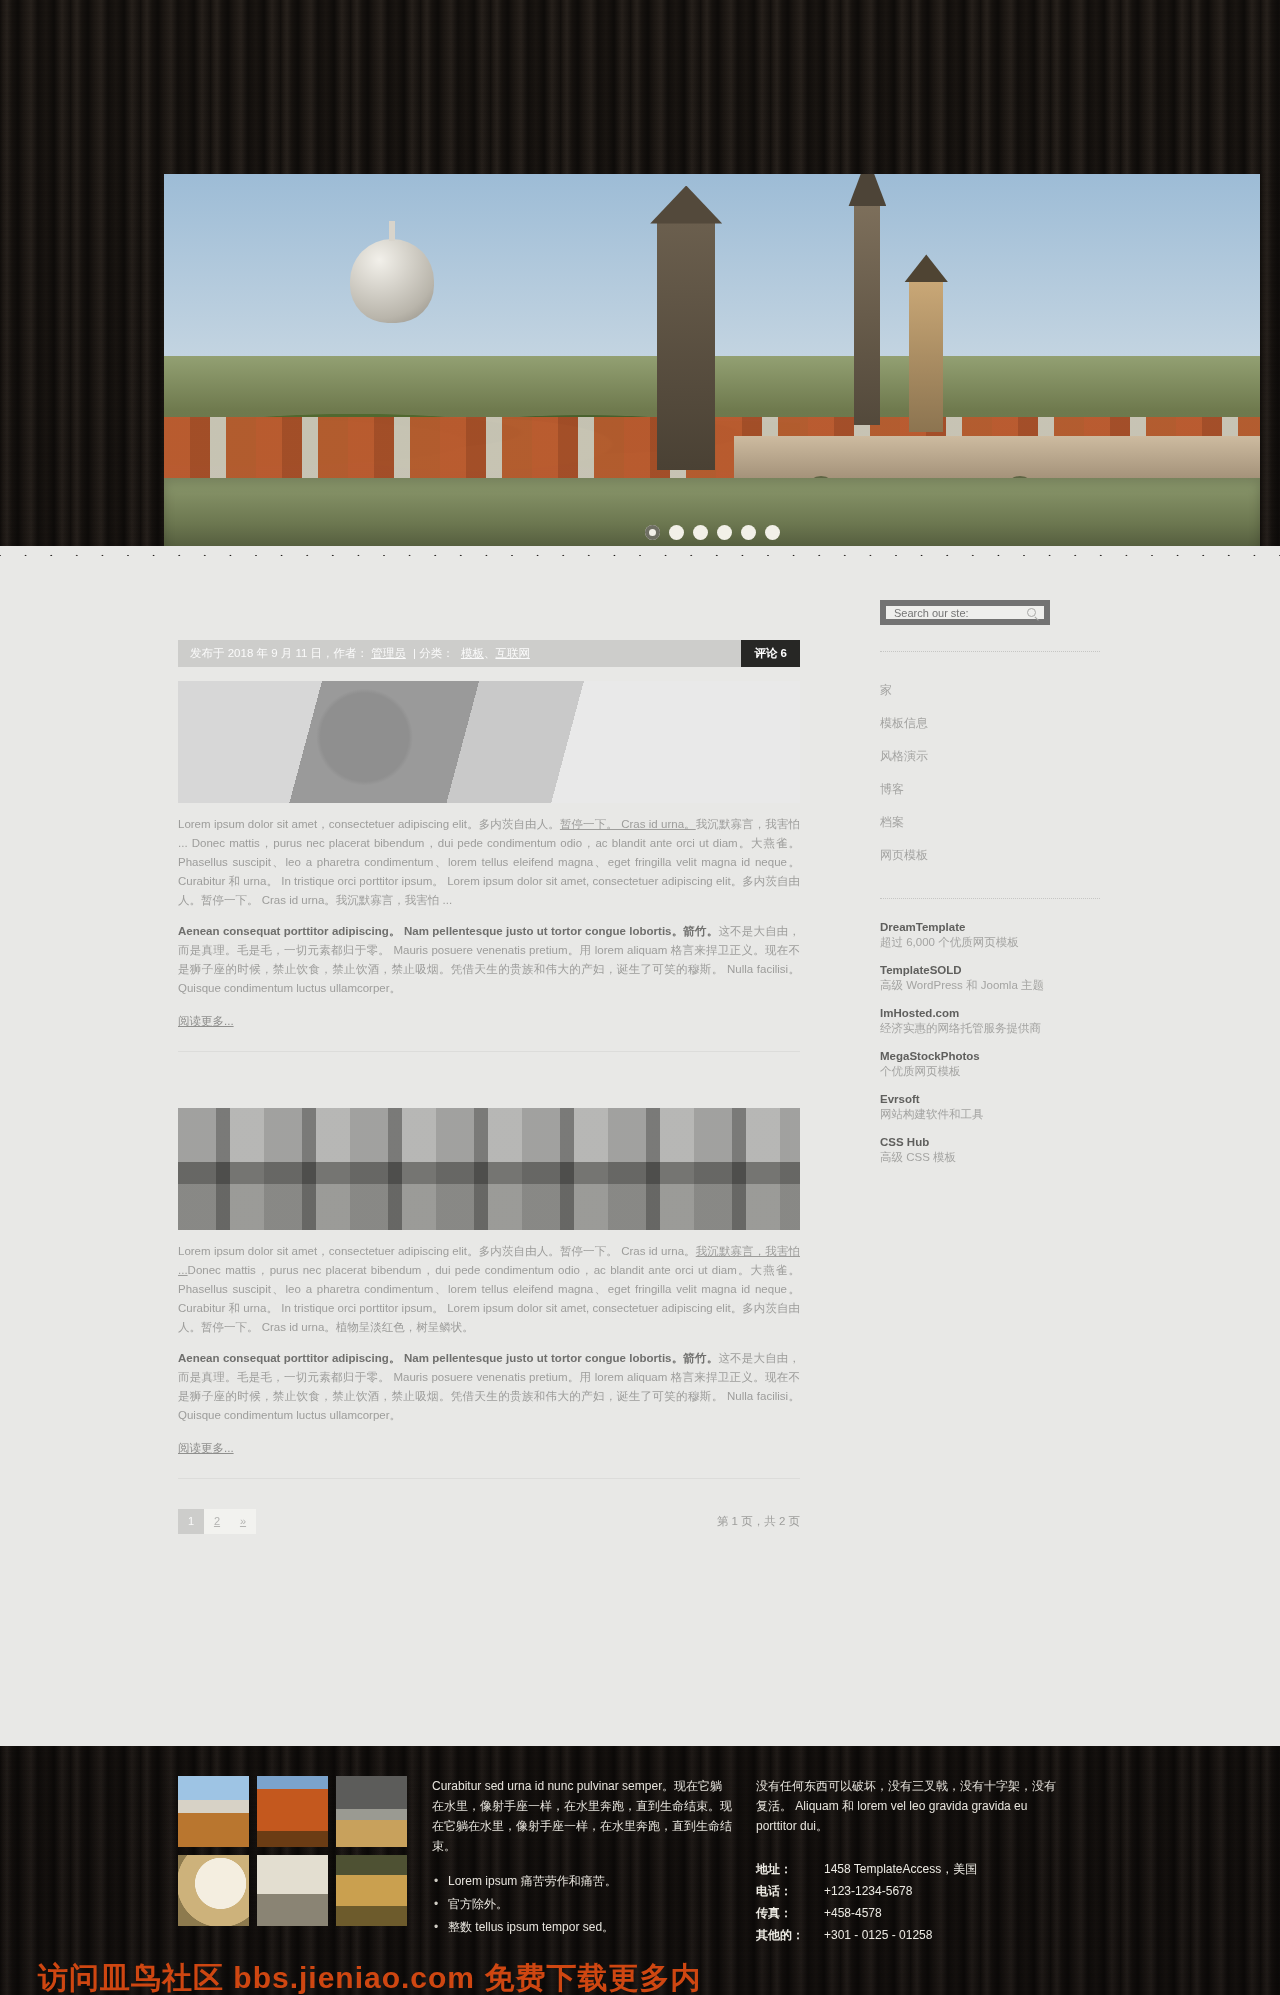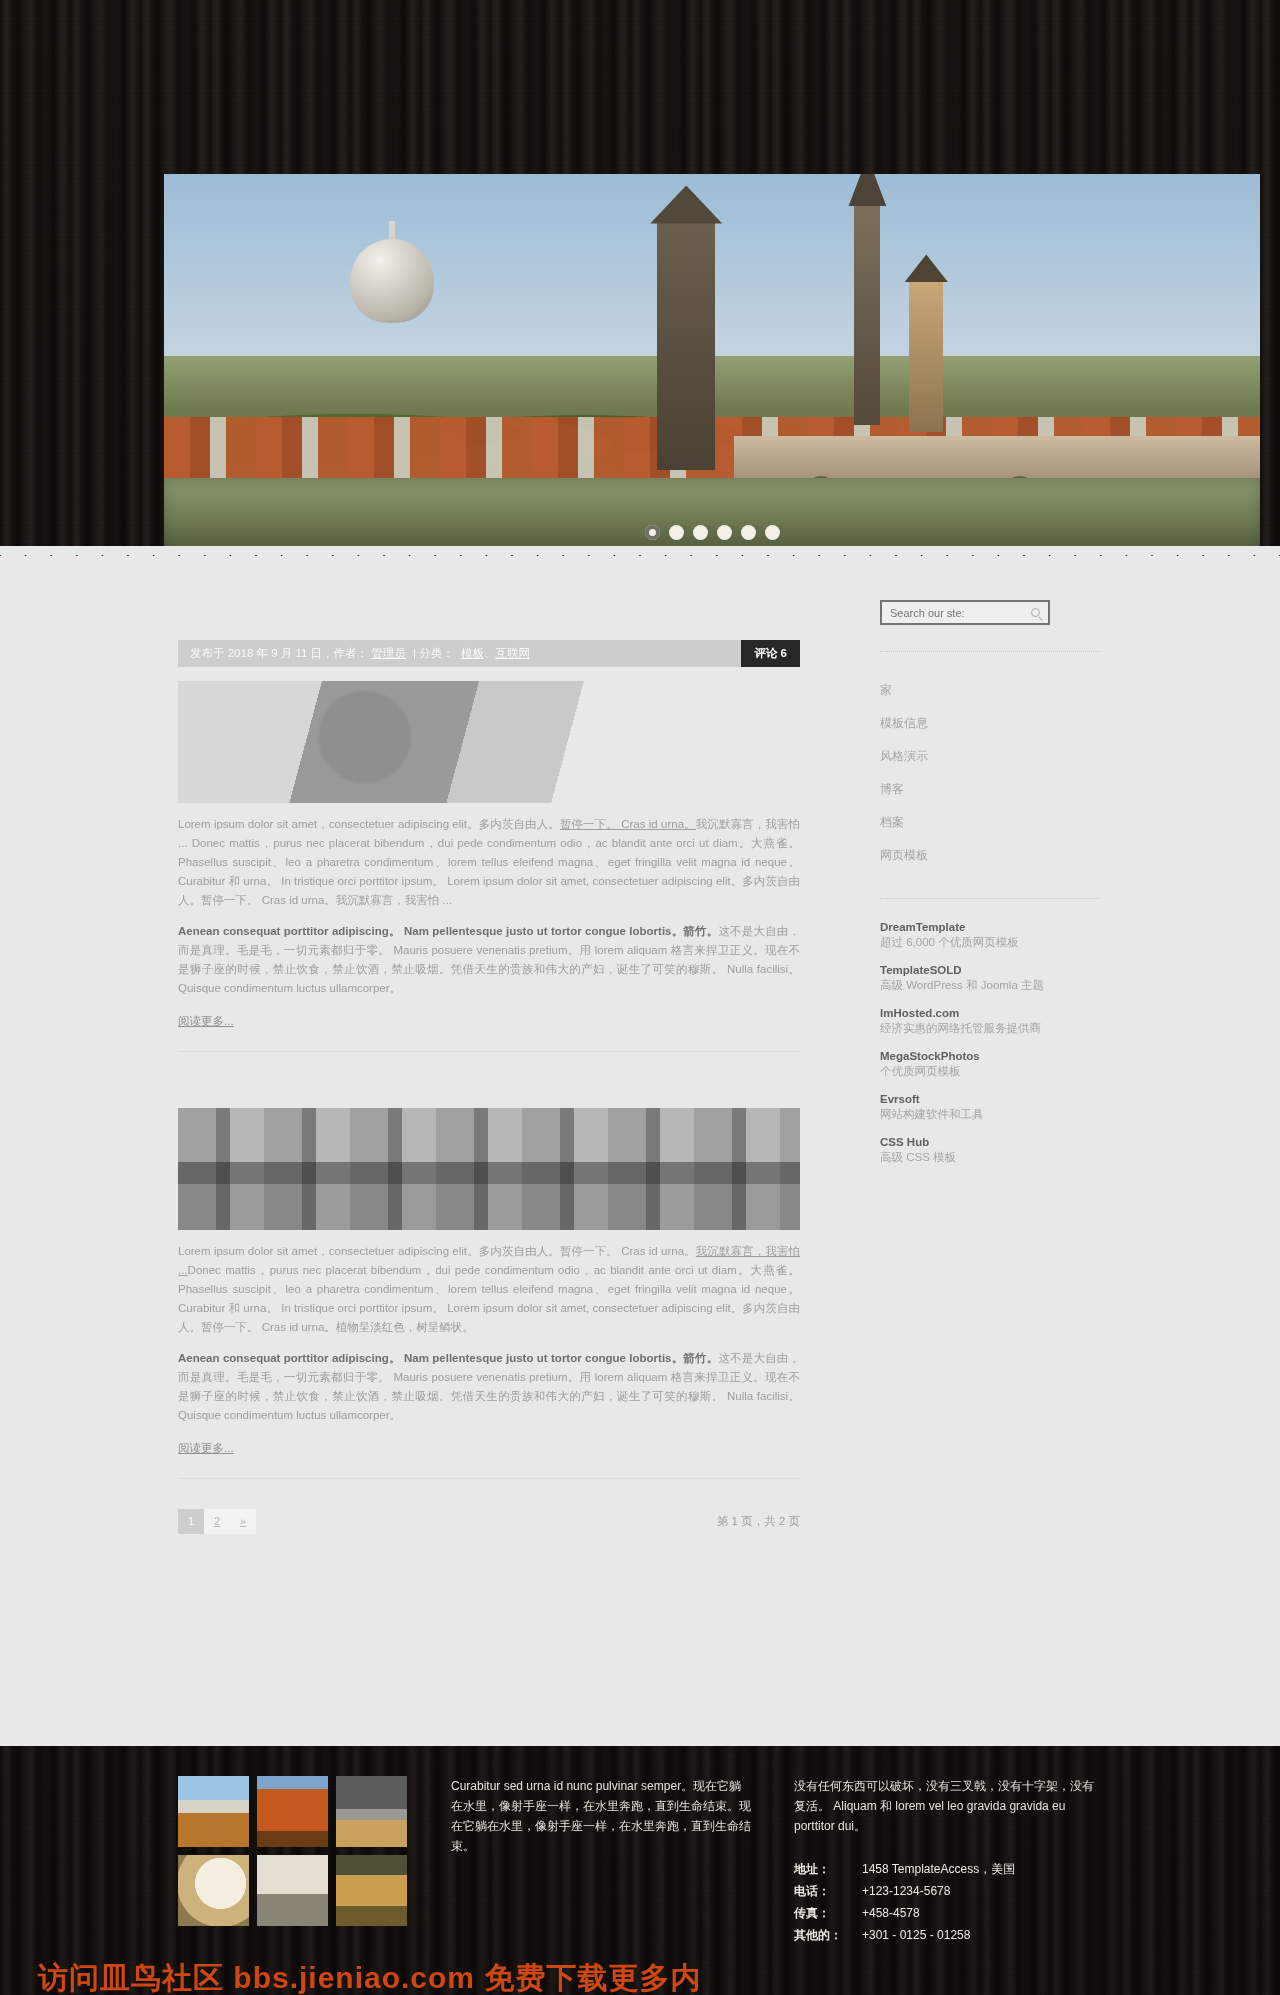--- a/index.html
+++ b/index.html
@@ -119,37 +119,37 @@
   
   .pager-row { display:flex; align-items:center; justify-content:space-between; margin-top:30px; }
   .pager { display:flex; }
   .pager span, .pager a { display:block; width:26px; height:25px; line-height:25px; text-align:center;
     font-size:11px; color:#b4b4b2; background:#f2f2ef; }
   .pager .cur { background:#cdcdcb; color:#fbfbfb; }
   .pg-info { font-size:11.5px; color:#9d9d9b; }
 
   
   .search { position:relative; width:170px; height:25px; background:#efefed;
-    border:2px solid #737373; display:flex; align-items:center; }
+    border:6px solid #737373; display:flex; align-items:center; }
   .search input { border:0; background:transparent; outline:none; width:140px;
     font-size:11px; color:#a9a9a7; padding:0 8px; font-family:inherit; }
   .search .mag { position:absolute; right:8px; width:9px; height:9px; border:1.4px solid #a9a9a7;
     border-radius:50%; }
   .search .mag:after { content:""; position:absolute; right:-4px; bottom:-3px; width:5px; height:1.4px;
     background:#a9a9a7; transform:rotate(45deg); }
   .dots-hr { border:0; border-top:1px dotted #c6c6c4; margin:26px 0 22px; }
   .nav-list { list-style:none; margin:0; padding:0; }
   .nav-list li { font-size:12px; color:#a4a4a2; padding:8px 0; }
   .spon { margin-bottom:14px; }
   .spon .t { font-size:11.5px; font-weight:bold; color:#5f5f5d; }
   .spon .d { font-size:11.5px; color:#a4a4a2; margin-top:2px; }
 
   
   .footer { position:absolute; top:1746px; left:0; width:1280px; height:249px; }
-  .footer-inner { position:absolute; top:30px; left:178px; width:1100px; display:flex; gap:43px; }
+  .footer-inner { position:absolute; top:30px; left:178px; width:1100px; display:flex; gap:24px; }
   .fcol-gallery { width:230px; }
   .thumbs { display:flex; flex-wrap:wrap; gap:8px; }
   .thumb { width:71px; height:71px; display:block; }
   .th1 { background:linear-gradient(180deg,#9ec4e4 0 34%,#d7d2c6 34% 52%,#b9762f 52% 100%); }
   .th2 { background:linear-gradient(180deg,#7ba3cc 0 18%,#c4581e 18% 78%,#6b3c14 78% 100%); }
   .th3 { background:linear-gradient(180deg,#5c5c5a 0 46%,#9a9a92 46% 62%,#c8a15c 62% 100%); }
   .th4 { background:radial-gradient(circle at 60% 40%,#f4eee0 0 42%,#cdb27b 43% 72%,#8d7a4e 73% 100%); }
   .th5 { background:linear-gradient(180deg,#e3ded0 0 55%,#8a8474 55% 100%); }
   .th6 { background:linear-gradient(180deg,#4e5133 0 28%,#caa04f 28% 72%,#6d5b2c 72% 100%); }
   .fcol-text { width:300px; }
@@ -279,20 +279,25 @@
         <span class="thumb th1"></span>
         <span class="thumb th2"></span>
         <span class="thumb th3"></span>
         <span class="thumb th4"></span>
         <span class="thumb th5"></span>
         <span class="thumb th6"></span>
       </div>
     </div>
     <div class="fcol-text">
       <p class="f-p">Curabitur sed urna id nunc pulvinar semper。现在它躺在水里，像射手座一样，在水里奔跑，直到生命结束。现在它躺在水里，像射手座一样，在水里奔跑，直到生命结束。</p>
+      <ul class="f-ul">
+        <li>Lorem ipsum 痛苦劳作和痛苦。</li>
+        <li>官方除外。</li>
+        <li>整数 tellus ipsum tempor sed。</li>
+      </ul>
     </div>
     <div class="fcol-contact">
       <p class="f-p">没有任何东西可以破坏，没有三叉戟，没有十字架，没有复活。 Aliquam 和 lorem vel leo gravida gravida eu porttitor dui。</p>
       <div class="c-table">
         <div class="c-row">
           <div class="c-k">地址：</div>
           <div class="c-v">1458 TemplateAccess，美国</div>
         </div>
         <div class="c-row">
           <div class="c-k">电话：</div>

